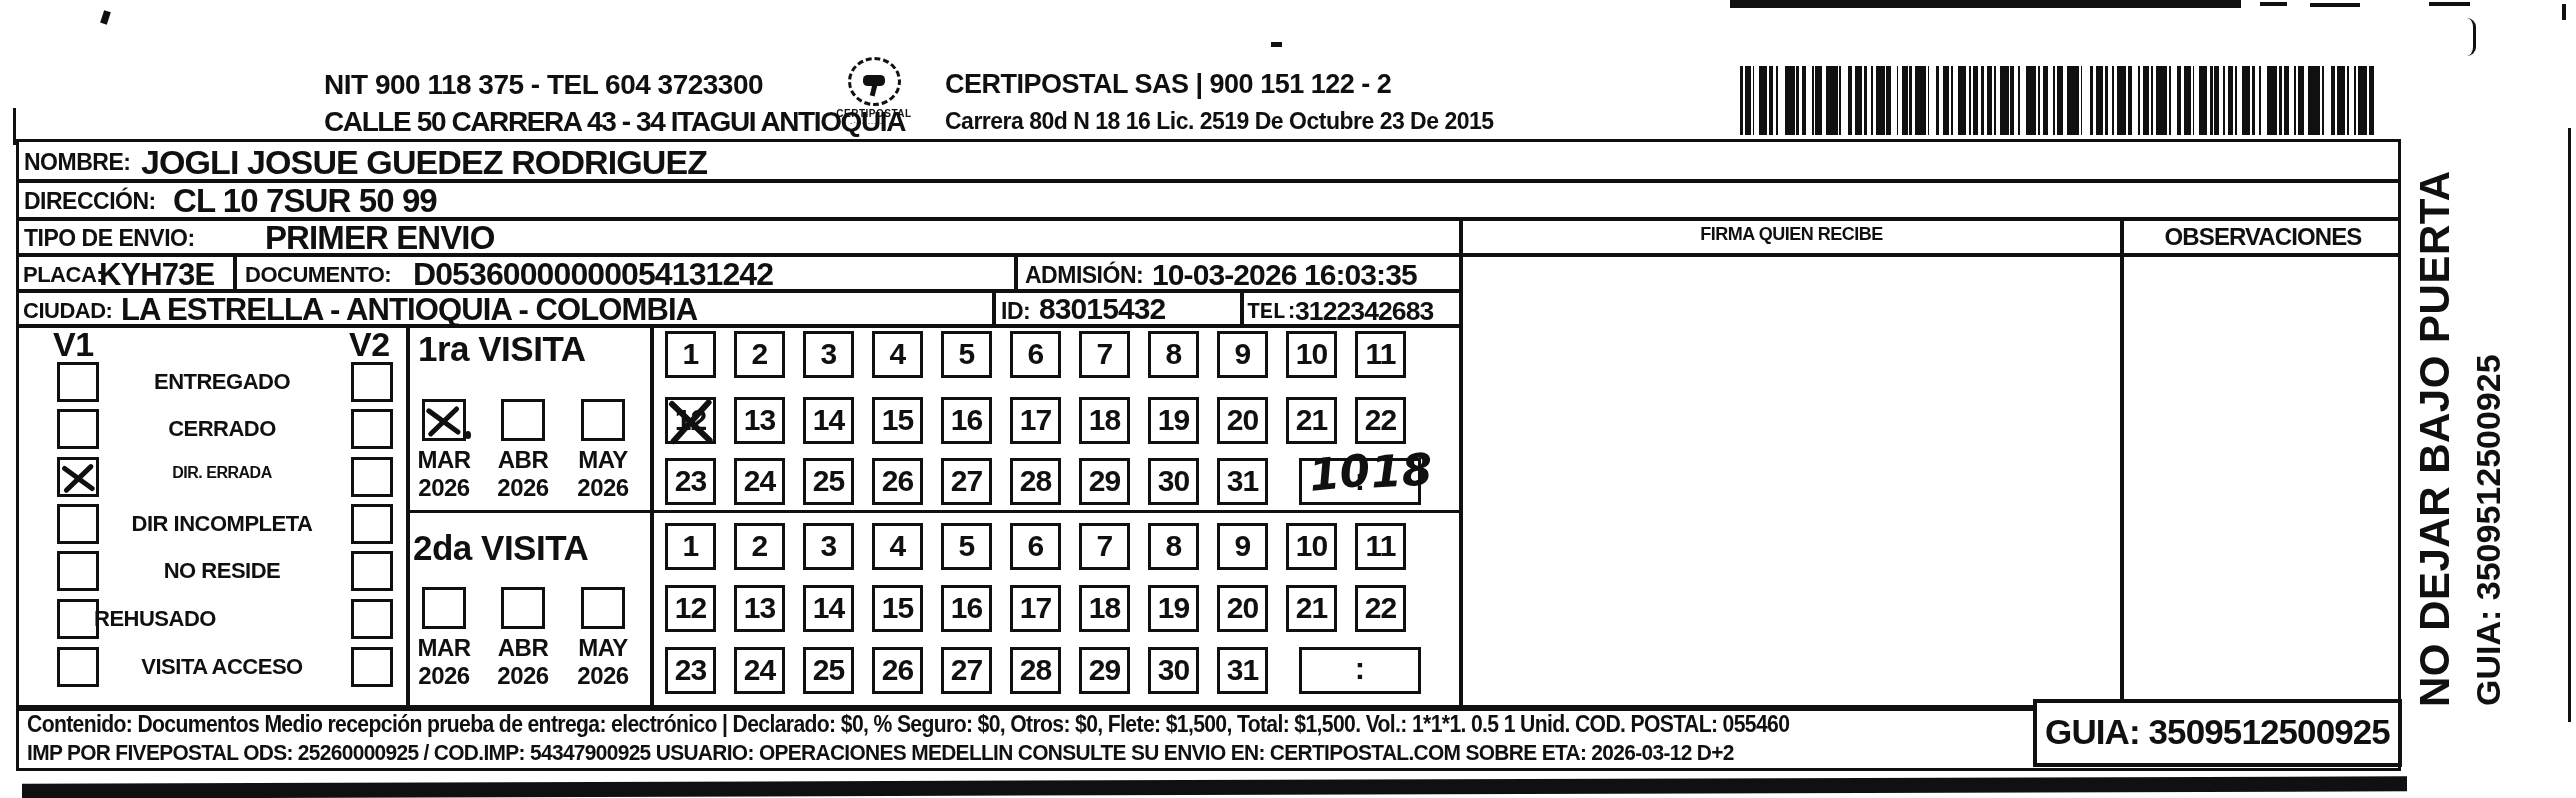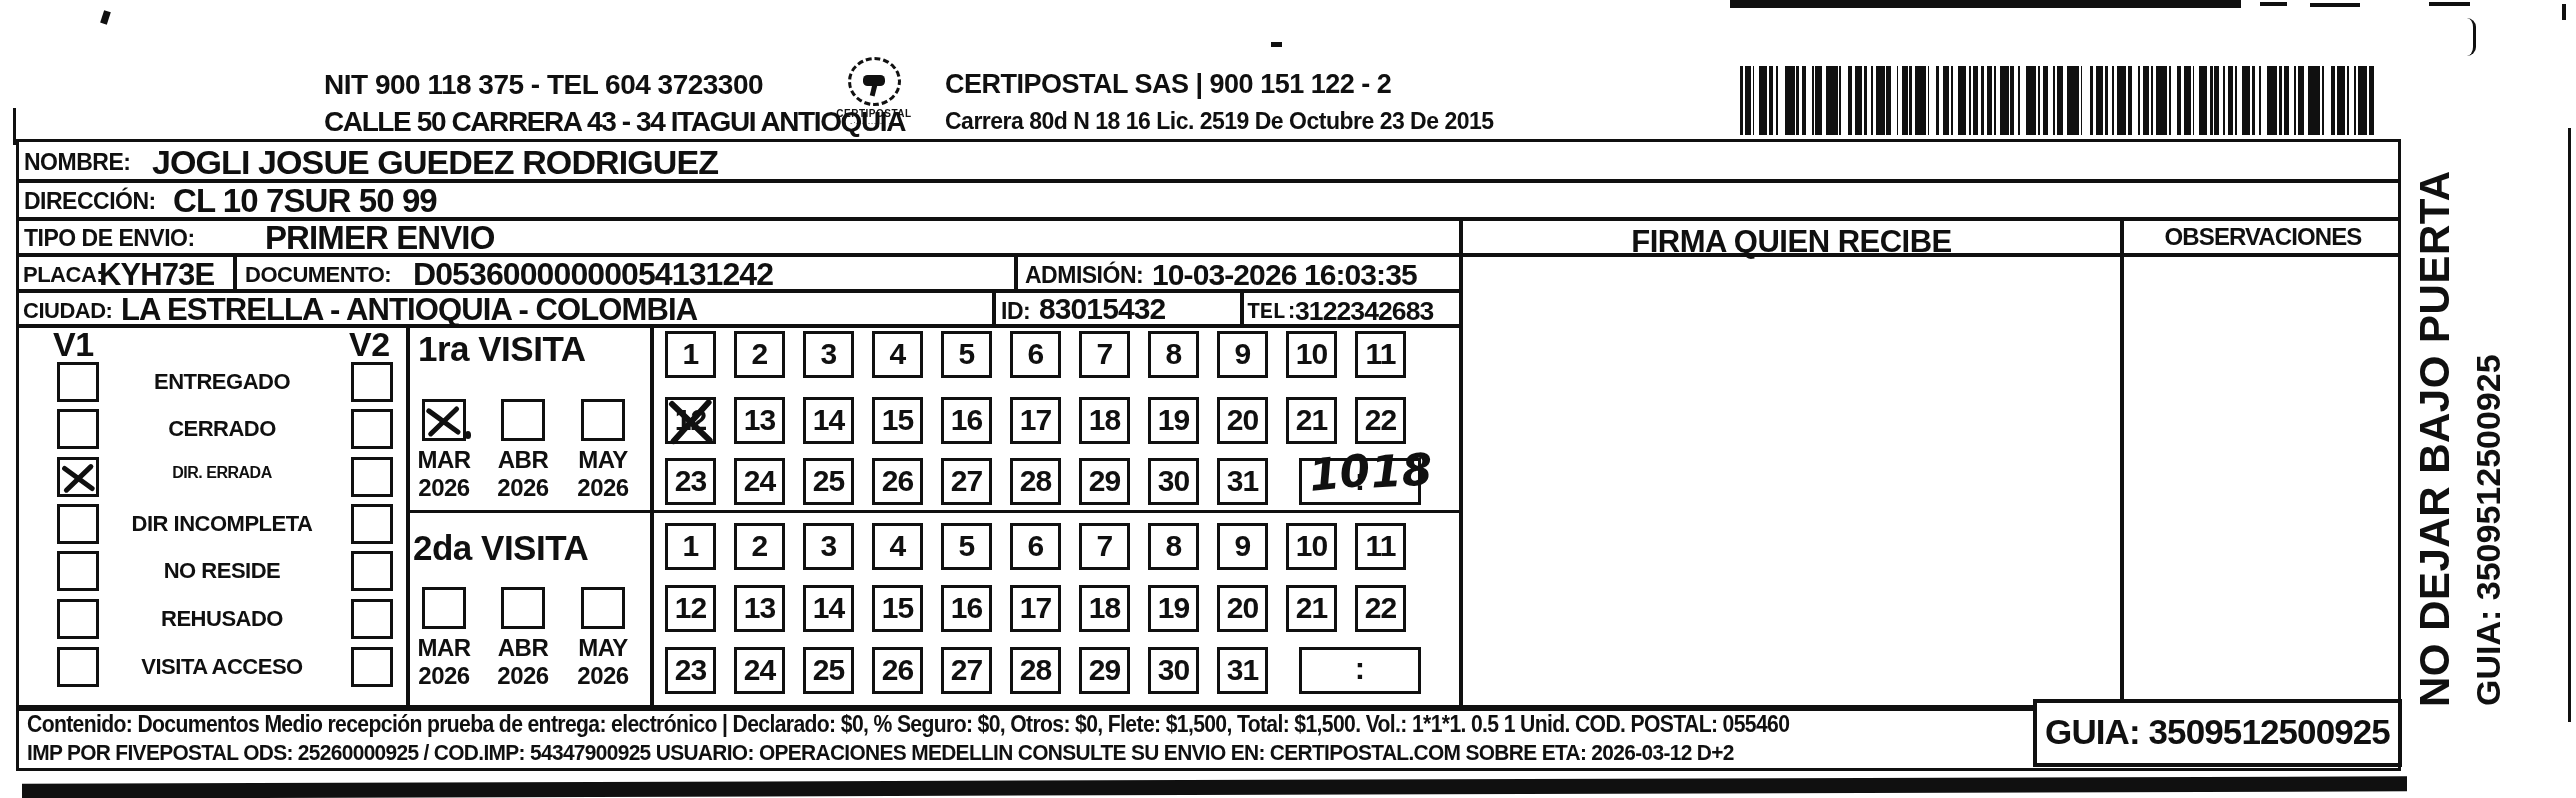--- a/index.html
+++ b/index.html
@@ -76,21 +76,21 @@
   <div class="vline" style="left:1459px;top:217px;width:3.7px;height:493px;"></div>
   <div class="vline" style="left:2120px;top:217px;width:3.7px;height:493px;"></div>
   <div class="vline" style="left:233px;top:253px;width:3.7px;height:40px;"></div>
   <div class="vline" style="left:1014px;top:253px;width:3.7px;height:40px;"></div>
   <div class="vline" style="left:992px;top:289px;width:3.7px;height:38px;"></div>
   <div class="vline" style="left:1240px;top:289px;width:3.7px;height:38px;"></div>
   <div class="vline" style="left:406px;top:324px;width:3.7px;height:386px;"></div>
   <div class="vline" style="left:650px;top:324px;width:3.7px;height:386px;"></div>
 
   <div class="lbl" style="left:24px;top:149px;font-size:23px;">NOMBRE:</div>
-  <div class="val" style="left:152px;top:143px;font-size:34px;">JOGLI JOSUE GUEDEZ RODRIGUEZ</div>
+  <div class="val" style="left:141px;top:143px;font-size:34px;">JOGLI JOSUE GUEDEZ RODRIGUEZ</div>
 
   <div class="lbl" style="left:24px;top:188px;font-size:23px;">DIRECCIÓN:</div>
   <div class="val" style="left:173px;top:182px;font-size:33px;">CL 10 7SUR 50 99</div>
 
   <div class="lbl" style="left:24px;top:225px;font-size:23px;">TIPO DE ENVIO:</div>
   <div class="val" style="left:265px;top:219px;font-size:33px;">PRIMER ENVIO</div>
 
   <div class="lbl" style="left:23px;top:262px;font-size:22px;">PLACA:</div>
   <div class="val" style="left:99px;top:257px;font-size:31px;">KYH73E</div>
   <div class="lbl" style="left:245px;top:262px;font-size:22px;">DOCUMENTO:</div>
@@ -98,21 +98,21 @@
   <div class="lbl" style="left:1025px;top:262px;font-size:23px;text-align:right;">ADMISIÓN:</div>
   <div class="val" style="left:1152px;top:258px;font-size:30px;">10-03-2026 16:03:35</div>
 
   <div class="lbl" style="left:23px;top:298px;font-size:22px;">CIUDAD:</div>
   <div class="val" style="left:121px;top:292px;font-size:31px;">LA ESTRELLA - ANTIOQUIA - COLOMBIA</div>
   <div class="lbl" style="left:1001px;top:298px;font-size:23px;">ID:</div>
   <div class="val" style="left:1039px;top:292px;font-size:30px;">83015432</div>
   <div class="lbl" style="left:1247px;top:300px;font-size:22px;font-family:Liberation Mono, monospace;">TEL:</div>
   <div class="val" style="left:1295px;top:296px;font-size:26.5px;">3122342683</div>
 
-  <div class="lbl" style="left:1463px;top:224px;width:657px;text-align:center;font-size:31px;">FIRMA QUIEN RECIBE</div>
+  <div class="lbl" style="left:1463px;top:224px;width:657px;text-align:center;font-size:18px;">FIRMA QUIEN RECIBE</div>
   <div class="lbl" style="left:2124px;top:223px;width:278px;text-align:center;font-size:24px;letter-spacing:-0.9px;">OBSERVACIONES</div>
 
   <div class="lbl" style="left:53px;top:325px;font-size:34px;">V1</div>
   <div class="lbl" style="left:349px;top:325px;font-size:34px;">V2</div>
   <div class="abs" id="status-rows" style="left:57px;top:362px;width:336px;height:333px;">
       <div style="position: absolute; left: 0px; top: 0px; width: 336px; height: 42px;">
         <div class="cb" style="left: 0px; top: 0px;"></div>
         <div class="lbl" style="left: 37px; top: 7.3px; width: 256px; text-align: center; font-size: 22px; position: absolute;">ENTREGADO</div>
         <div class="cb" style="left: 294px; top: 0px;"></div>
       </div>
@@ -133,21 +133,21 @@
         <div class="lbl" style="left: 37px; top: 7.3px; width: 256px; text-align: center; font-size: 22px; position: absolute;">DIR INCOMPLETA</div>
         <div class="cb" style="left: 294px; top: 0px;"></div>
       </div>
       <div style="position: absolute; left: 0px; top: 189px; width: 336px; height: 42px;">
         <div class="cb" style="left: 0px; top: 0px;"></div>
         <div class="lbl" style="left: 37px; top: 7.3px; width: 256px; text-align: center; font-size: 22px; position: absolute;">NO RESIDE</div>
         <div class="cb" style="left: 294px; top: 0px;"></div>
       </div>
       <div style="position: absolute; left: 0px; top: 237px; width: 336px; height: 42px;">
         <div class="cb" style="left: 0px; top: 0px;"></div>
-        <div class="lbl" style="left: 37px; top: 7.3px; width: 256px; text-align: center; font-size: 22px; position: absolute;">REHUSADO</div>
+        <div class="lbl" style="left: 37px; top: 7.3px; width: 256px; font-size: 22px; position: absolute;">REHUSADO</div>
         <div class="cb" style="left: 294px; top: 0px;"></div>
       </div>
       <div style="position: absolute; left: 0px; top: 285px; width: 336px; height: 42px;">
         <div class="cb" style="left: 0px; top: 0px;"></div>
         <div class="lbl" style="left: 37px; top: 7.3px; width: 256px; text-align: center; font-size: 22px; position: absolute;">VISITA ACCESO</div>
         <div class="cb" style="left: 294px; top: 0px;"></div>
       </div>
     </div>
 
   <div class="lbl" style="left:418px;top:329px;font-size:35px;">1ra VISITA</div>

